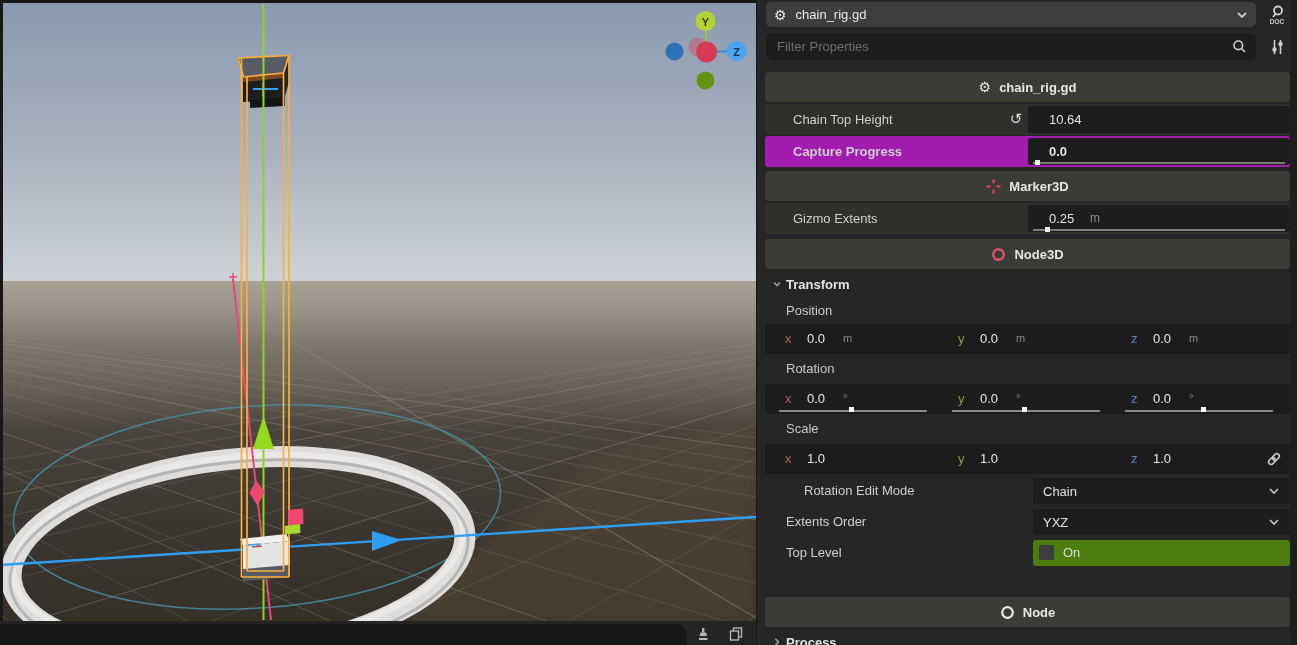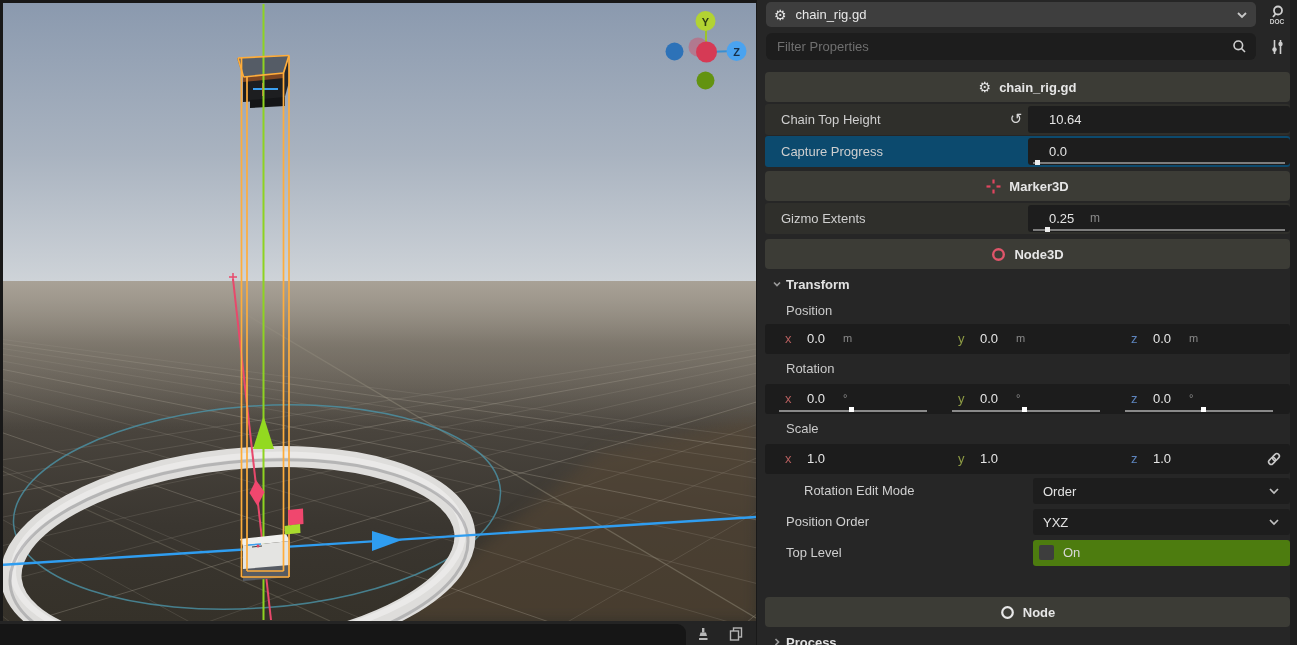--- a/index.html
+++ b/index.html
@@ -34,22 +34,22 @@
   .filter-field input{flex:1;background:transparent;border:none;outline:none;color:#cfcfcf;font-size:13px;
     font-family:inherit;}
   .filter-field input::placeholder{color:#6f6f6f;}
   .filter-btn{left:507px;top:36px;width:26px;height:22px;}
 
   .cat-header{left:8px;width:525px;height:30px;background:#3c3c36;border-radius:4px;
     display:flex;align-items:center;justify-content:center;gap:8px;cursor:pointer;}
   .cat-header .t{font-size:13px;font-weight:bold;color:#e6e6e6;}
 
   .prop-row{left:8px;width:525px;height:31px;border-radius:3px;}
-  .row-dark{background:#2f2f2b;} .row-light{background:#0c4a6e;}
-  .prop-label{position:absolute;left:16px;top:0;height:31px;line-height:31px;font-size:13px;color:#cfcfcf;}
+  .row-dark{background:#2f2f2b;} .row-light{background:#a21caf;font-weight:bold;}
+  .prop-label{position:absolute;left:28px;top:0;height:31px;line-height:31px;font-size:13px;color:#cfcfcf;}
   .revert{position:absolute;left:238px;top:0;width:26px;height:31px;line-height:30px;text-align:center;
     color:#d8d8d8;font-size:15px;cursor:pointer;}
   .val-field{position:absolute;left:263px;top:2px;width:262px;height:27px;background:#1d1d1d;border-radius:3px;cursor:text;}
   .val-field .v{position:absolute;left:21px;top:0;height:27px;line-height:27px;font-size:13px;color:#e4e4e4;}
   .val-field .u{position:absolute;left:62px;top:0;height:27px;line-height:27px;font-size:12px;color:#8a8a8a;}
   .slider-track{position:absolute;left:5px;right:5px;bottom:1px;height:2px;background:#7d7d7d;}
   .slider-handle{position:absolute;bottom:-1px;width:5px;height:5px;background:#ececec;}
 
   .section-row{left:8px;width:525px;height:25px;cursor:pointer;}
   .section-row .chev{position:absolute;left:5px;top:5px;width:14px;height:14px;color:#9a9a9a;}
@@ -393,29 +393,29 @@
             <rect x="1.5" y="5.5" width="7.5" height="5" rx="2.5"></rect>
             <rect x="7" y="5.5" width="7.5" height="5" rx="2.5"></rect>
           </g>
         </svg>
       </div>
     </div>
 
     <div class="insp prop-row" style="top:476px;height:30px;">
       <span class="prop-label" style="left:39px;height:30px;line-height:30px;">Rotation Edit Mode</span>
       <div class="dd-field">
-        <span class="v">Order</span>
+        <span class="v">Chain</span>
         <svg width="12" height="8" viewBox="0 0 12 8">
           <polyline points="2,2 6,6 10,2" fill="none" stroke="#c0c0c0" stroke-width="1.7"></polyline>
         </svg>
       </div>
     </div>
 
     <div class="insp prop-row" style="top:507px;height:30px;">
-      <span class="prop-label" style="left:21px;height:30px;line-height:30px;">Position Order</span>
+      <span class="prop-label" style="left:21px;height:30px;line-height:30px;">Extents Order</span>
       <div class="dd-field">
         <span class="v">YXZ</span>
         <svg width="12" height="8" viewBox="0 0 12 8">
           <polyline points="2,2 6,6 10,2" fill="none" stroke="#c0c0c0" stroke-width="1.7"></polyline>
         </svg>
       </div>
     </div>
 
     <div class="insp prop-row" style="top:538px;height:30px;">
       <span class="prop-label" style="left:21px;height:30px;line-height:30px;text-align:center;">Top Level</span>

